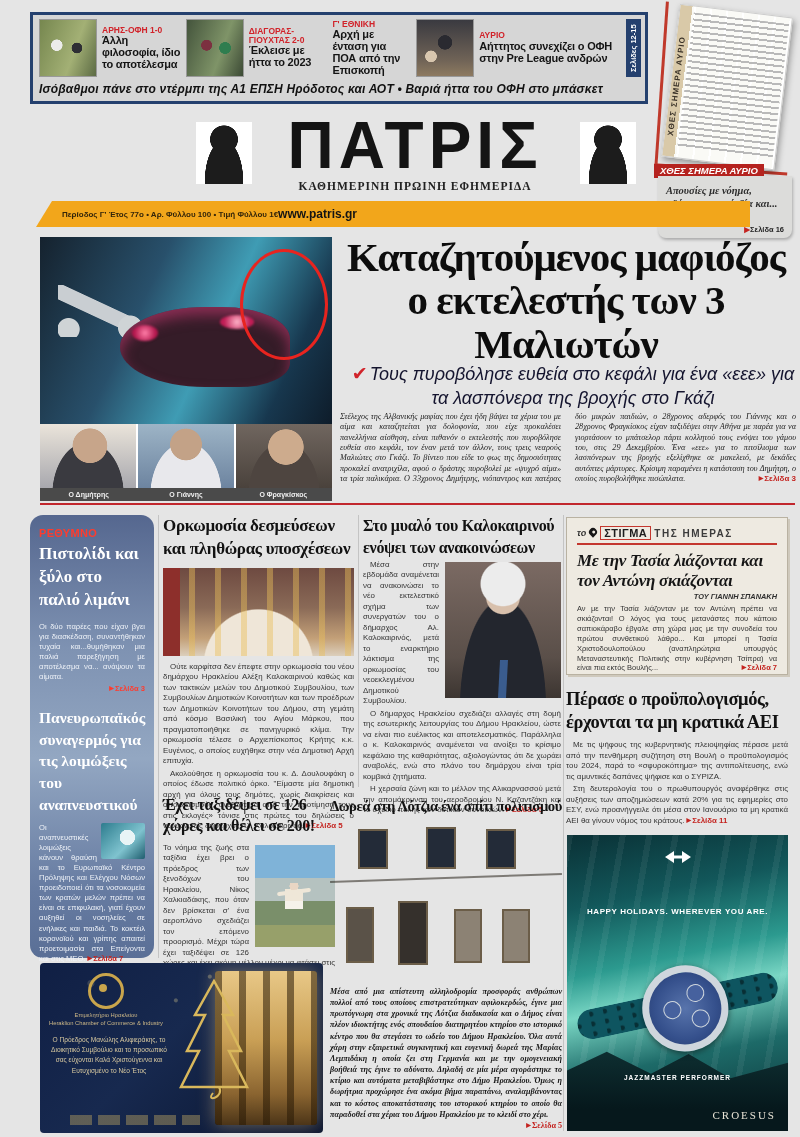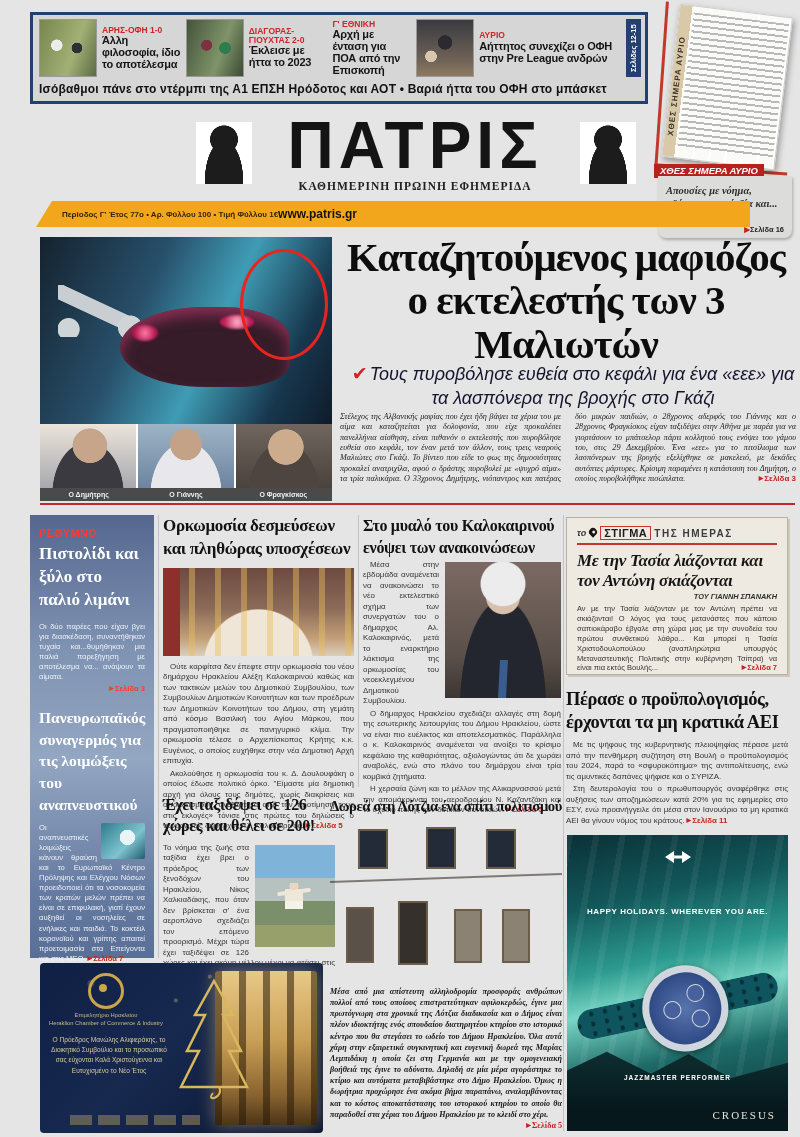--- a/index.html
+++ b/index.html
@@ -13,21 +13,21 @@
   .sports-row{display:flex;height:60px;gap:5px;align-items:center;}
   .sport-item{display:flex;gap:5px;flex:1;align-items:center;min-width:0;}
   .sport-photo{width:56px;height:56px;flex:0 0 56px;border:1px solid #999;}
   .sp1{background:radial-gradient(circle at 30% 45%,#ececea 0 11%,transparent 12%),radial-gradient(circle at 66% 50%,#2e2e34 0 11%,transparent 12%),linear-gradient(110deg,#76874f,#a3b075 60%,#5c6b44);}
   .sp2{background:radial-gradient(circle at 35% 45%,#7c3040 0 11%,transparent 12%),radial-gradient(circle at 68% 50%,#2f7d4f 0 12%,transparent 13%),linear-gradient(110deg,#44543c,#7f9468 60%,#3c4a35);}
   .sp3{background:radial-gradient(circle at 50% 40%,#2a2a30 0 16%,transparent 17%),radial-gradient(circle at 25% 65%,#d8c6ae 0 10%,transparent 11%),linear-gradient(180deg,#3a3a40,#6e6256 70%,#8d7a60);}
   .sport-tag{color:#d1232a;font-weight:bold;font-size:8.5px;line-height:1.1;}
   .sport-title{font-weight:bold;font-size:11px;line-height:1.08;color:#141414;letter-spacing:-0.2px;}
   .pages-vert{flex:0 0 15px;height:58px;background:#24406e;color:#fff;font-size:7.5px;font-weight:bold;
               writing-mode:vertical-rl;transform:rotate(180deg);text-align:center;line-height:15px;}
-  .sports-bottom{font-weight:bold;font-size:12px;color:#111;margin-top:4px;letter-spacing:0.2px;white-space:nowrap;}
+  .sports-bottom{font-weight:bold;font-size:12px;color:#111;margin-top:4px;letter-spacing:0.2px;white-space:nowrap;font-style:italic;}
 
   
   .preview{left:652px;top:6px;width:144px;height:228px;}
   .pv-thumb{position:absolute;left:18px;top:4px;width:112px;height:152px;background:#fafaf6;
             transform:rotate(7deg);box-shadow:2px 3px 6px rgba(0,0,0,.35);border:1px solid #ccc;
             background-image:
               linear-gradient(90deg,#d9c9a8 0 12px,transparent 12px),
               repeating-linear-gradient(180deg,#b9b9b9 0 2px,transparent 2px 6px),
               repeating-linear-gradient(90deg,transparent 0 14px,#fff 14px 16px);
             background-size:100% 100%, 86% 90%, 100% 100%;background-position:0 0,14px 6px,0 0;background-repeat:no-repeat;}
@@ -104,21 +104,21 @@
   .pl{color:#c4231f;font-weight:bold;white-space:nowrap;}
   .pl .ar{font-size:6px;vertical-align:1px;margin-right:1px;}
   .lead-body .pl{float:right;font-style:normal;font-family:"Liberation Sans",sans-serif;font-size:8px;}
 
   
   .vdiv{width:1px;background:#c4c4c4;}
 
   
   .sidebar{left:30px;top:515px;width:124px;height:443px;box-sizing:border-box;padding:12px 9px 8px;
            background:linear-gradient(180deg,#55678f 0%,#7e92b2 30%,#93a7c2 55%,#667ba1 85%,#5a6f96 100%);
-           color:#fff;}
+           color:#fff;border-radius:13px;}
   .sb-kicker{color:#ff3b2d;font-weight:bold;font-size:11px;letter-spacing:0.3px;}
   .sb-title{font-family:"Liberation Serif",serif;font-weight:bold;font-size:17px;line-height:1.35;
             color:#fff;margin:4px 0 10px;}
   .sb-body{font-size:7.6px;line-height:1.32;color:#eef2f8;text-align:justify;}
   .sb-page{text-align:right;font-size:7.6px;margin-top:2px;}
   .sb-page .pl{color:#ff3b2d;}
   .sb-title2{font-family:"Liberation Serif",serif;font-weight:bold;font-size:15.5px;line-height:1.4;
              color:#fff;margin:14px 0 8px;}
   .sb-img{float:right;width:44px;height:36px;margin:0 0 3px 4px;border-radius:2px;
           background:radial-gradient(circle at 60% 40%,#e8f4f6 0 22%,transparent 23%),

